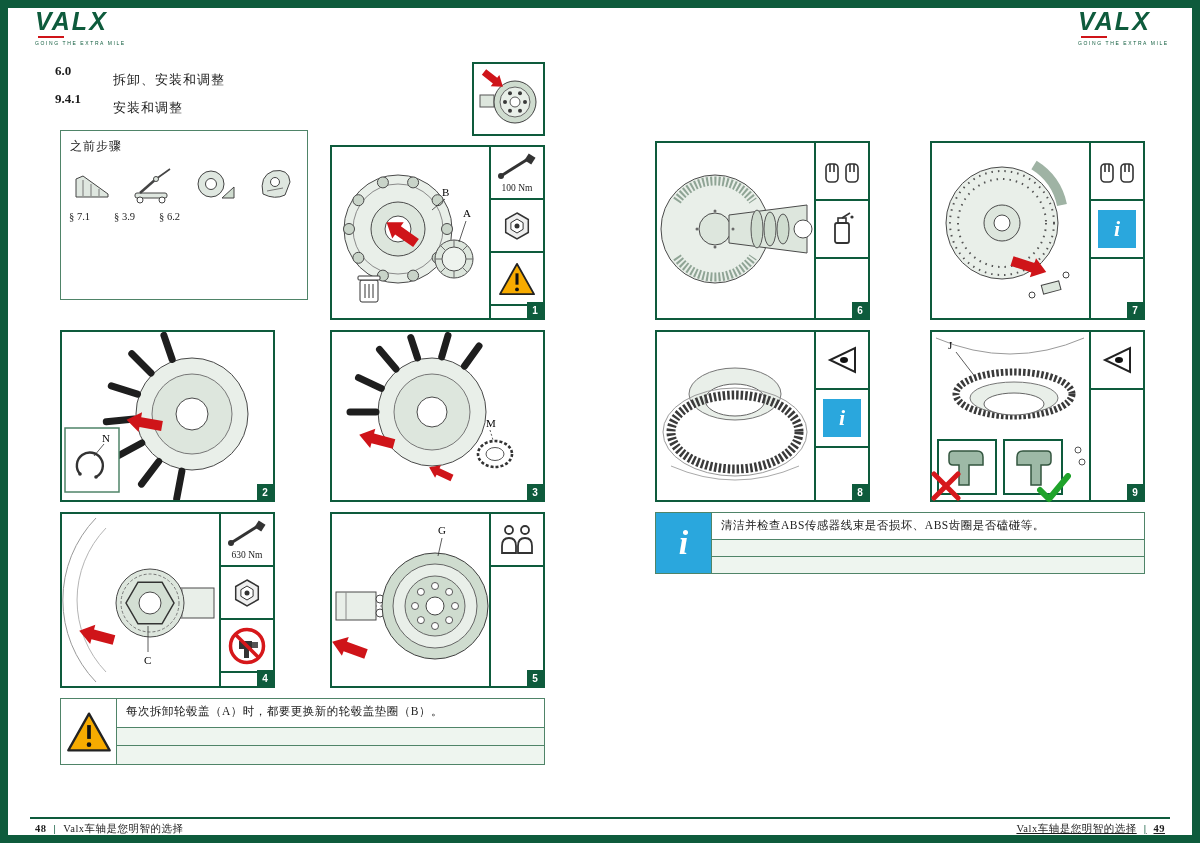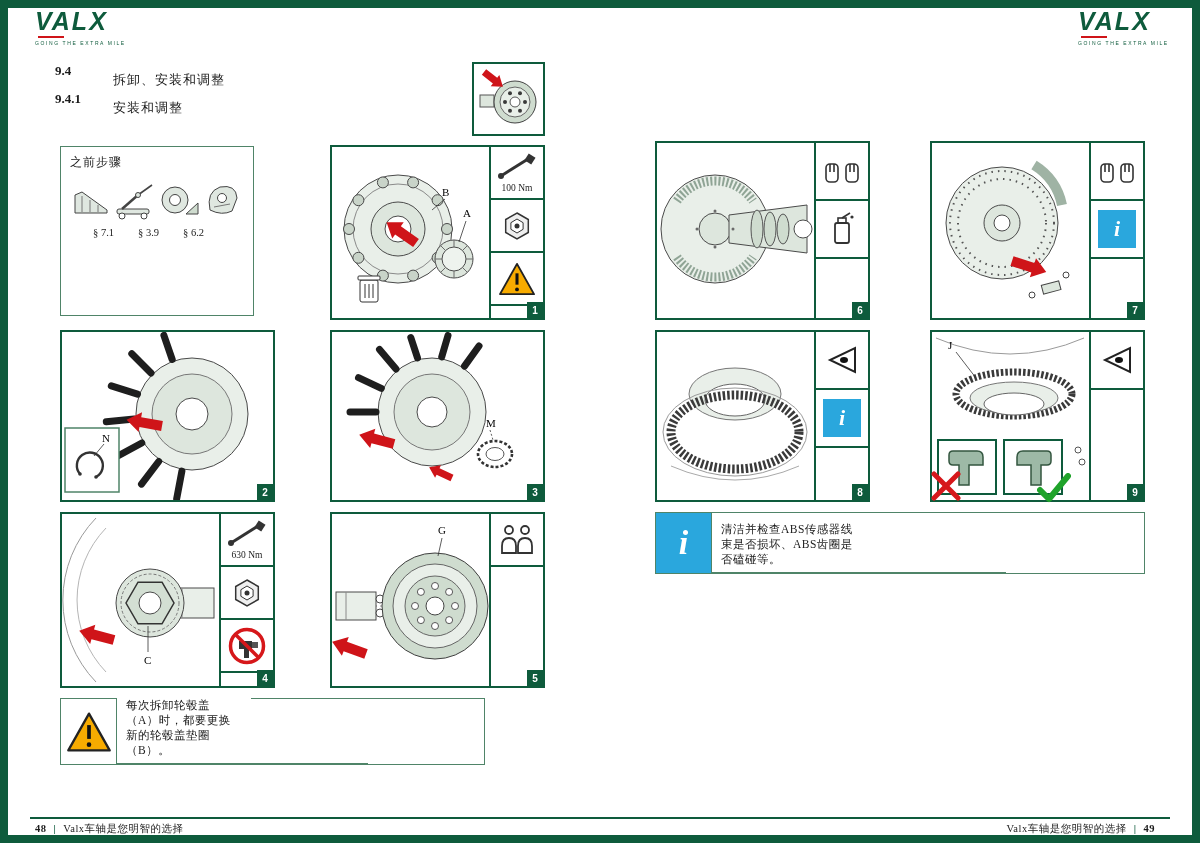--- a/index.html
+++ b/index.html
@@ -32,21 +32,21 @@
   .heading .title{letter-spacing:1px;margin-top:8px;}
 
   .top-figure{position:absolute;left:472px;top:62px;width:73px;height:74px;
               border:2px solid var(--green);background:#fff;}
   .thinbox{position:absolute;border:1.5px solid var(--green-line);background:#fff;}
 
   .prev-title{font-size:12px;padding:7px 9px 2px;letter-spacing:1px;}
   .prev-icons{display:flex;justify-content:space-between;padding:4px 8px 0;}
   .prev-icon{width:45px;height:48px;display:flex;align-items:center;justify-content:center;}
   .prev-refs{display:flex;padding:2px 8px 0;}
-  .prev-ref{width:45px;text-align:right;font-size:10.5px;}
+  .prev-ref{width:45px;text-align:left;font-size:10.5px;}
 
   .panel{position:absolute;border:2px solid var(--green);background:#fff;}
   .illus{position:absolute;left:0;top:0;bottom:0;right:0;}
   .illus.with-side{right:54px;}
   .side{position:absolute;top:0;right:0;bottom:0;width:54px;border-left:2px solid var(--green);
         display:flex;flex-direction:column;background:#fff;}
   .cell{height:53px;border-bottom:2px solid var(--green);display:flex;flex-direction:column;
         align-items:center;justify-content:center;gap:4px;flex:none;}
   .cell.tall{height:58px;}
   .torque{font-size:9.5px;white-space:nowrap;}
@@ -55,37 +55,37 @@
          align-items:center;justify-content:center;}
   .info-tile{width:38px;height:38px;background:var(--blue);color:#fff;display:flex;
              align-items:center;justify-content:center;
              font:italic 700 22px "Liberation Serif",serif;}
 
   .note-box{position:absolute;display:flex;border:1.5px solid var(--green-line);background:#fff;}
   .note-icon{width:56px;display:flex;align-items:center;justify-content:center;
              border-right:1.5px solid var(--green-line);flex:none;}
   .note-icon.blue{background:var(--blue);color:#fff;
                   font:italic 700 34px "Liberation Serif",serif;}
-  .note-rows{flex:1;display:flex;flex-direction:row;align-items:flex-end;}
+  .note-rows{flex:1;display:flex;flex-direction:column;}
   .note-row{border-bottom:1px solid var(--green-line);background:var(--row-bg);flex:1;}
   .note-row:last-child{border-bottom:none;}
   .note-row.text{background:#fff;font-size:11.5px;padding:5px 9px;letter-spacing:.5px;}
 
   .compare{position:absolute;left:5px;bottom:5px;display:flex;gap:6px;}
   .compare-box{width:60px;height:56px;border:2px solid var(--green);background:#fff;
                display:flex;align-items:center;justify-content:center;position:relative;}
   .mark{position:absolute;}
   .mark.cross{left:-8px;bottom:-8px;}
 
   .footer-rule{position:absolute;left:30px;top:817px;width:1140px;height:2px;background:var(--green);}
   .footer{position:absolute;top:822px;font-size:10.5px;letter-spacing:.5px;text-align:right;}
   .footer .fnum{font-weight:bold;}
   .footer .fsep{margin:0 7px;color:var(--green);font-weight:bold;}
   .footer.left{left:35px;}
-  .footer.right{right:45px;}
+  .footer.right{right:35px;text-decoration:underline;}
 
   svg{display:block;}
   text{font-family:"Liberation Serif",serif;}
 </style>
 </head>
 <body>
 
 <div class="frame f-top"></div>
 <div class="frame f-bottom"></div>
 <div class="frame f-left"></div>
@@ -96,21 +96,21 @@
   <div class="logo-underline"></div>
   <div class="logo-tagline">GOING THE EXTRA MILE</div>
 </div>
 <div class="logo" style="left:1078px;top:9px">
   <div class="logo-text">VALX</div>
   <div class="logo-underline"></div>
   <div class="logo-tagline">GOING THE EXTRA MILE</div>
 </div>
 
 <div class="heading" style="left:55px;top:63px">
-  <span class="num">9.4</span>
+  <span class="num">6.0</span>
   <span class="title">拆卸、安装和调整</span>
 </div>
 <div class="heading" style="left:55px;top:91px">
   <span class="num">9.4.1</span>
   <span class="title">安装和调整</span>
 </div>
 
 <div class="top-figure">
   <svg width="69" height="70" viewBox="0 0 69 70">
     <rect x="6" y="31" width="14" height="12" fill="#dde6dd" stroke="#555"></rect>
@@ -124,21 +124,21 @@
       <circle cx="31" cy="38" r="2"></circle>
         <circle cx="36" cy="29.3" r="2"></circle>
         <circle cx="46" cy="29.3" r="2"></circle>
     </g>
     <g transform="translate(10,8) rotate(38)" fill="#cf1419">
       <polygon points="0,-3.5 14,-3.5 14,-7 24,0 14,7 14,3.5 0,3.5"></polygon>
     </g>
   </svg>
 </div>
 
-<div class="thinbox" style="left:60px;top:146px;width:194px;height:170px">
+<div class="thinbox" style="left:60px;top:130px;width:248px;height:170px">
   <div class="prev-title">之前步骤</div>
   <div class="prev-icons">
     <div class="prev-icon">
       <svg width="42" height="42" viewBox="0 0 42 42">
         <polygon points="5,33 37,33 37,30 12,12 5,15" fill="#dfe7e0" stroke="#444"></polygon>
         <line x1="12" y1="16" x2="12" y2="32" stroke="#777"></line>
           <line x1="20" y1="20" x2="20" y2="32" stroke="#777"></line>
         <line x1="28" y1="25" x2="28" y2="32" stroke="#777"></line>
       </svg>
     </div>
@@ -396,21 +396,21 @@
           <path d="M5,30 v-7 q0,-8 7,-8 t7,8 v7 z"></path>
           <circle cx="28" cy="7" r="4"></circle>
           <path d="M21,30 v-7 q0,-8 7,-8 t7,8 v7 z"></path>
         </g>
       </svg>
     </div>
   </div>
   <div class="badge">5</div>
 </div>
 
-<div class="note-box" style="left:60px;top:698px;width:425px;height:67px">
+<div class="note-box" style="left:60px;top:698px;width:485px;height:67px">
   <div class="note-icon">
     <svg width="46" height="42" viewBox="0 0 40 36">
       <polygon points="20,2 38,34 2,34" fill="#f7ab00" stroke="#222" stroke-width="2" stroke-linejoin="round"></polygon>
       <rect x="18.4" y="12" width="3.2" height="12" fill="#111"></rect>
       <circle cx="20" cy="29" r="2" fill="#111"></circle>
     </svg>
   </div>
   <div class="note-rows">
     <div class="note-row text">每次拆卸轮毂盖（A）时，都要更换新的轮毂盖垫圈（B）。</div>
     <div class="note-row"></div>

